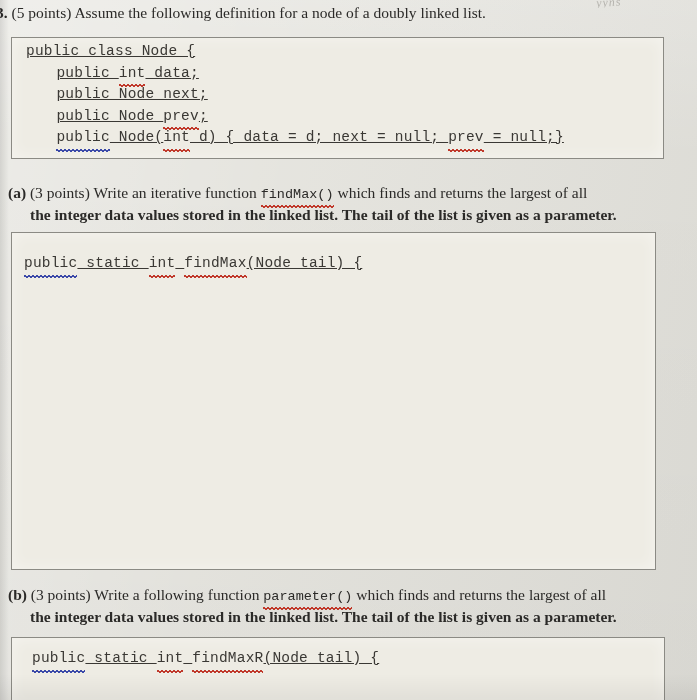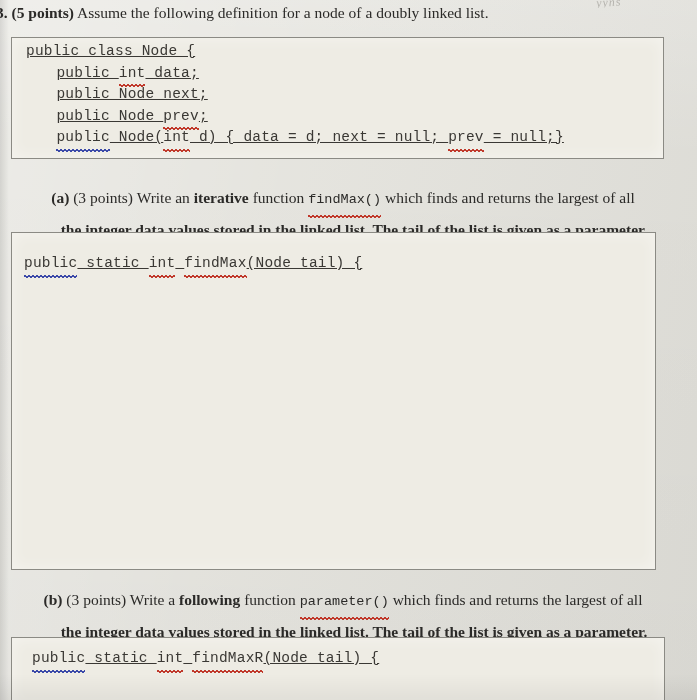--- a/index.html
+++ b/index.html
@@ -70,21 +70,21 @@
     top: 3px;
     width: 690px;
     font-size: 15.5px;
     line-height: 19px;
     white-space: nowrap;
   }
   .q-num {
     font-weight: bold;
     margin-left: -4px;
   }
-  .b { font-weight: bold; }
+  .b { font-weight: normal; }
 
   
   .box {
     position: absolute;
     background: #eeece4;
     border: 1px solid #8b8a84;
     box-shadow: inset 0 0 16px rgba(255,255,255,0.45);
   }
   #box-definition {
     left: 11px;
@@ -160,22 +160,21 @@
       linear-gradient(45deg, transparent 40%, #3b49a8 40%, #3b49a8 60%, transparent 60%),
       linear-gradient(-45deg, transparent 40%, #3b49a8 40%, #3b49a8 60%, transparent 60%);
     background-size: 4px 3px, 4px 3px;
     background-position: 0 0, 2px 0;
   }
 
   
   .subq {
     position: absolute;
     font-size: 15.5px;
-    line-height: 30px;
-    text-align: center;
+    line-height: 20px;
   }
   #subq-a { left: 8px; top: 183px; width: 670px; }
   #subq-b { left: 8px; top: 585px; width: 670px; }
   .subq .lbl { font-weight: bold; }
   .subq .line2 { display: block; padding-left: 22px; font-weight: bold; }
   .mono-inline {
     font-family: "Liberation Mono", monospace;
     font-size: 13.5px;
   }
 </style>

